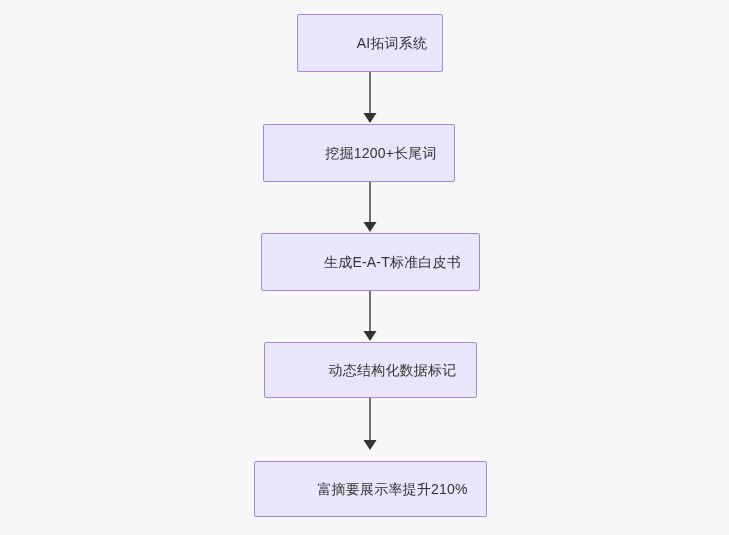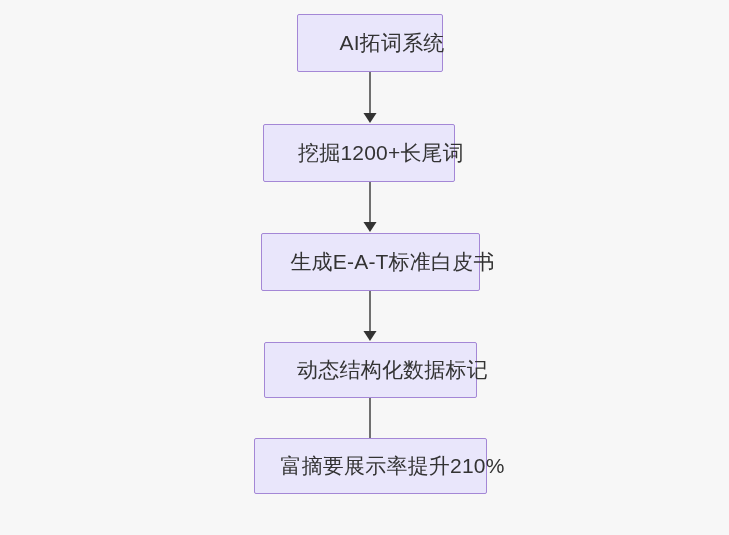--- a/index.html
+++ b/index.html
@@ -22,21 +22,21 @@
   .node {
     position: absolute;
     box-sizing: border-box;
     background: #e9e6fb;
     border: 1.4px solid #a487d6;
     border-radius: 2px;
     display: flex;
     align-items: center;
     justify-content: center;
     color: #333333;
-    font-size: 21px;
+    font-size: 14px;
     letter-spacing: 0.2px;
     line-height: 1.2;
     white-space: nowrap;
     padding-left: 44px;
   }
   .node-label {
     display: block;
     text-align: center;
   }
   .edge-layer {
@@ -82,17 +82,17 @@
   </div>
 
   <div class="node" id="node-n3" style="left: 261px; top: 233px; width: 219px; height: 58px; background: rgb(233, 230, 251); border-color: rgb(164, 135, 214); color: rgb(51, 51, 51);">
     <span class="node-label">生成E-A-T标准白皮书</span>
   </div>
 
   <div class="node" id="node-n4" style="left: 264px; top: 342px; width: 213px; height: 56px; background: rgb(233, 230, 251); border-color: rgb(164, 135, 214); color: rgb(51, 51, 51);">
     <span class="node-label">动态结构化数据标记</span>
   </div>
 
-  <div class="node" id="node-n5" style="left: 254px; top: 438px; width: 233px; height: 56px; background: rgb(233, 230, 251); border-color: rgb(164, 135, 214); color: rgb(51, 51, 51);">
+  <div class="node" id="node-n5" style="left: 254px; top: 461px; width: 233px; height: 56px; background: rgb(233, 230, 251); border-color: rgb(164, 135, 214); color: rgb(51, 51, 51);">
     <span class="node-label">富摘要展示率提升210%</span>
   </div>
 
 </div>
 
 </body></html>

